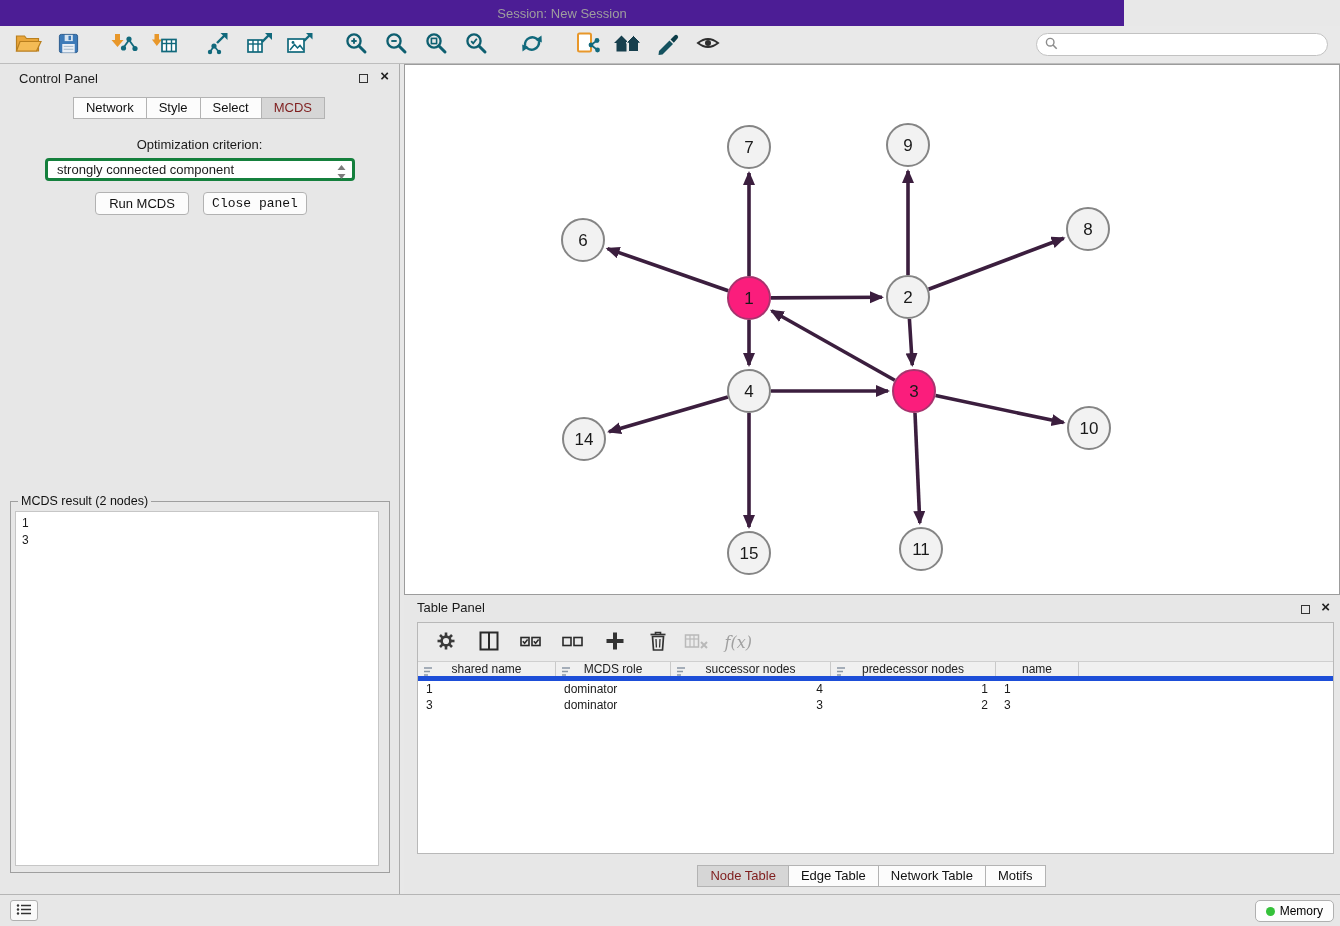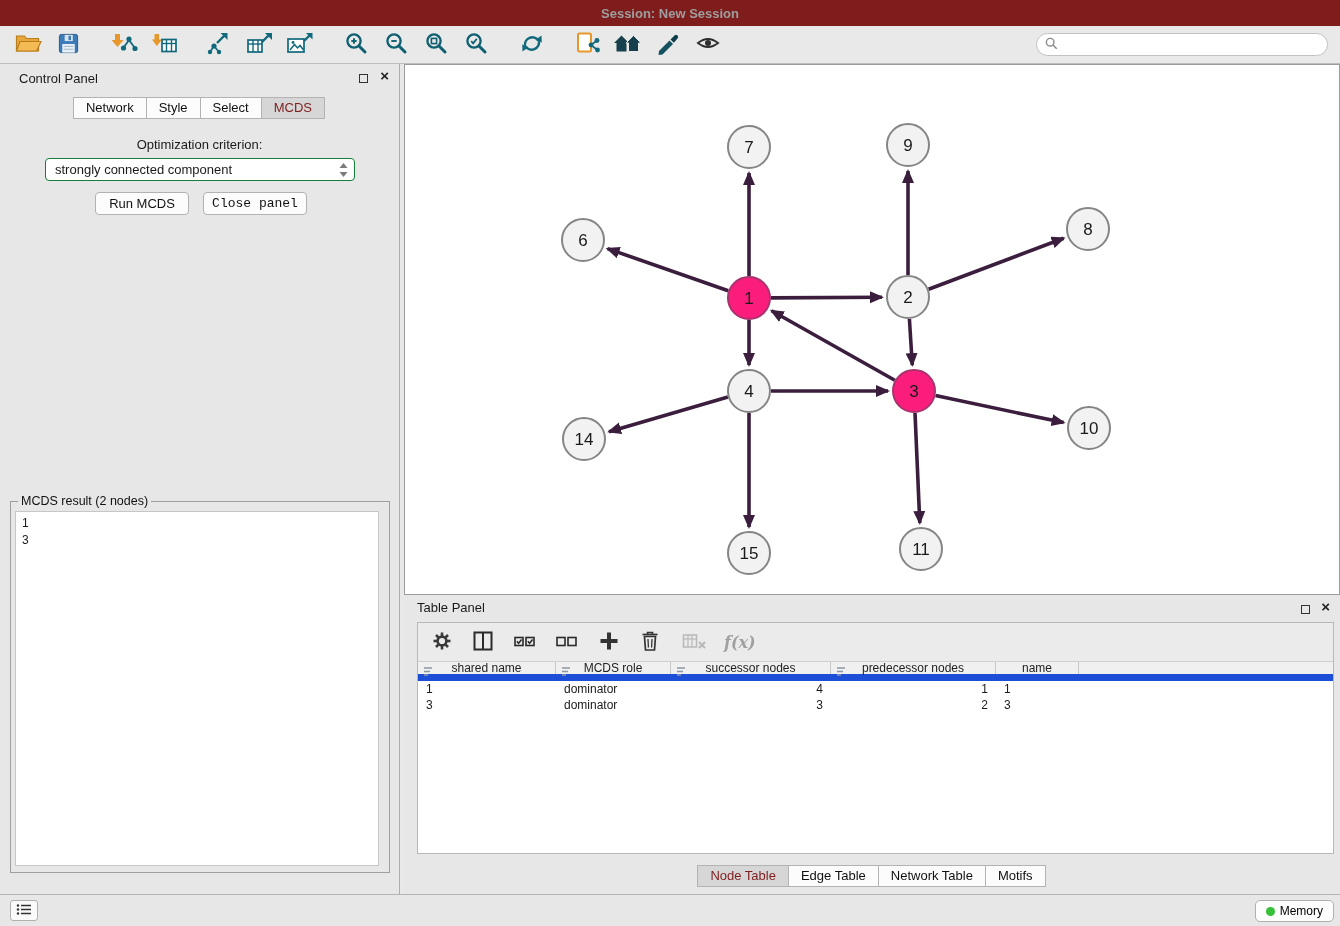--- a/index.html
+++ b/index.html
@@ -1,21 +1,21 @@
 <!DOCTYPE html>
 <html><head>
 <meta charset="utf-8">
 <style>
   * { margin:0; padding:0; box-sizing:border-box; }
   html,body { width:1340px; height:926px; }
   body { font-family:"Liberation Sans", sans-serif; background:#e8e8e8; position:relative; overflow:hidden; color:#1a1a1a; }
 
   
-  .titlebar { position:absolute; left:0; top:0; width:1340px; height:26px; background:#7f1d1d;
-              display:flex; align-items:center; justify-content:center; font-size:13px; color:#9e9e9e;font-weight:bold; }
+  .titlebar { position:absolute; left:0; top:0; width:1124px; height:26px; background:#4c1d95;
+              display:flex; align-items:center; justify-content:center; font-size:13px; color:#9e9e9e; }
 
   
   .toolbar { position:absolute; left:0; top:26px; width:1340px; height:38px; background:#e9e9e9;
              border-bottom:1px solid #bdbdbd; display:flex; align-items:center; padding:0 8px; }
   .tbtn { width:40px; height:34px; background:none; border:none; display:flex; align-items:center;
           justify-content:center; cursor:default; }
   .tspace { width:16px; }
   .searchbox { margin-left:auto; margin-right:4px; width:292px; height:23px; background:#fff;
                border:1px solid #c2c2c2; border-radius:12px; display:flex; align-items:center; padding:0 8px; }
   .searchbox input { border:none; outline:none; flex:1; font-size:12px; margin-left:5px;
@@ -28,21 +28,21 @@
   .float-btn { position:absolute; top:10px; width:9px; height:9px; border:1.5px solid #333; background:none; }
   .close-btn { position:absolute; top:3px; font-size:15px; font-weight:bold; color:#222; background:none;
                border:none; line-height:18px; }
   .cp-float { right:31px; } .cp-close { right:10px; }
   .cp-tabs { position:absolute; top:33px; left:0; right:0; display:flex; justify-content:center; }
   .tab-btn { border:1px solid #b3b3b3; background:#fcfcfc; font-size:13px; padding:2px 12px 3px;
              margin-left:-1px; color:#111; cursor:default; }
   .tab-btn.active { background:#d6d6d6; color:#7f1d1d; }
   .cp-opt-label { position:absolute; top:73px; left:0; width:100%; text-align:center; font-size:13px; }
   .cp-dropdown { position:absolute; top:94px; left:45px; width:310px; height:23px; background:#fff;
-                 border:1px solid #15803d; border-radius:4px; font-size:13px; display:flex;
+                 border:3px solid #15803d; border-radius:4px; font-size:13px; display:flex;
                  align-items:center; padding:0 22px 0 9px; position:absolute; }
   .dd-stepper { position:absolute; right:5px; top:3px; }
   .cp-btn { position:absolute; top:128px; height:23px; background:#fcfcfc; border:1px solid #b2b2b2;
             border-radius:4px; font-size:13px; color:#111; }
   .cp-btn-run { left:95px; width:94px; }
   .cp-btn-close { left:203px; width:104px;font-family:Liberation Mono, monospace; }
   .cp-groupbox { position:absolute; top:437px; left:10px; width:380px; height:372px; border:1px solid #9f9f9f; }
   .cp-group-legend { position:absolute; top:-8px; left:7px; background:#e7e7e7; padding:0 3px;
                      font-size:12.5px; color:#111; }
   .cp-result { position:absolute; top:9px; left:4px; width:364px; bottom:6px; background:#fff;
@@ -65,24 +65,24 @@
   .node-label { font-size:17px; text-anchor:middle; fill:#1a1a1a; font-family:"Liberation Sans",sans-serif; }
 
   
   .table-panel { position:absolute; left:404px; top:595px; width:936px; height:299px; background:#e7e7e7; }
   .tp-title { position:absolute; top:5px; left:13px; font-size:13px; }
   .tp-float { right:30px; } .tp-close { right:10px; }
   .table-container { position:absolute; left:13px; top:27px; right:6px; height:232px; background:#fff;
                      border:1px solid #b8b8b8; }
   .tp-toolbar { height:39px; background:#ebebeb; border-bottom:1px solid #cfcfcf; display:flex;
                 align-items:center; gap:14px; padding:0 12px; }
-  .tp-icon-btn { width:28px; height:28px; display:flex; align-items:center; justify-content:flex-start;
-                 background:none; border:none;font-weight:bold; }
+  .tp-icon-btn { width:28px; height:28px; display:flex; align-items:center; justify-content:flex-end;
+                 background:none; border:none; }
   .fx-label { font-size:16px; font-family:"DejaVu Serif", serif; font-style:italic; color:#a0a0a0; }
-  .tp-table-header { display:flex; height:19px; background:#f0f0f0; border-bottom:7px solid #1d4ed8;
+  .tp-table-header { display:flex; height:19px; background:#f0f0f0; border-bottom:5px solid #1d4ed8;
                      font-size:12px; color:#222; }
   .th-cell { position:relative; border-right:1px solid #c9c9c9; display:flex; align-items:center;
              justify-content:center; background:#f0f0f0; }
   .th-icon { position:absolute; left:5px; top:4px; }
   .c0{width:138px}.c1{width:115px}.c2{width:160px}.c3{width:165px}.c4{width:83px}
   .tp-body { font-size:12px; }
   .trow { display:flex; height:16px; }
   .tcell { padding:0 8px; line-height:16px; overflow:hidden; white-space:nowrap; }
   .table-tabs { position:absolute; bottom:7px; left:0; right:0; display:flex; justify-content:center; }
 

